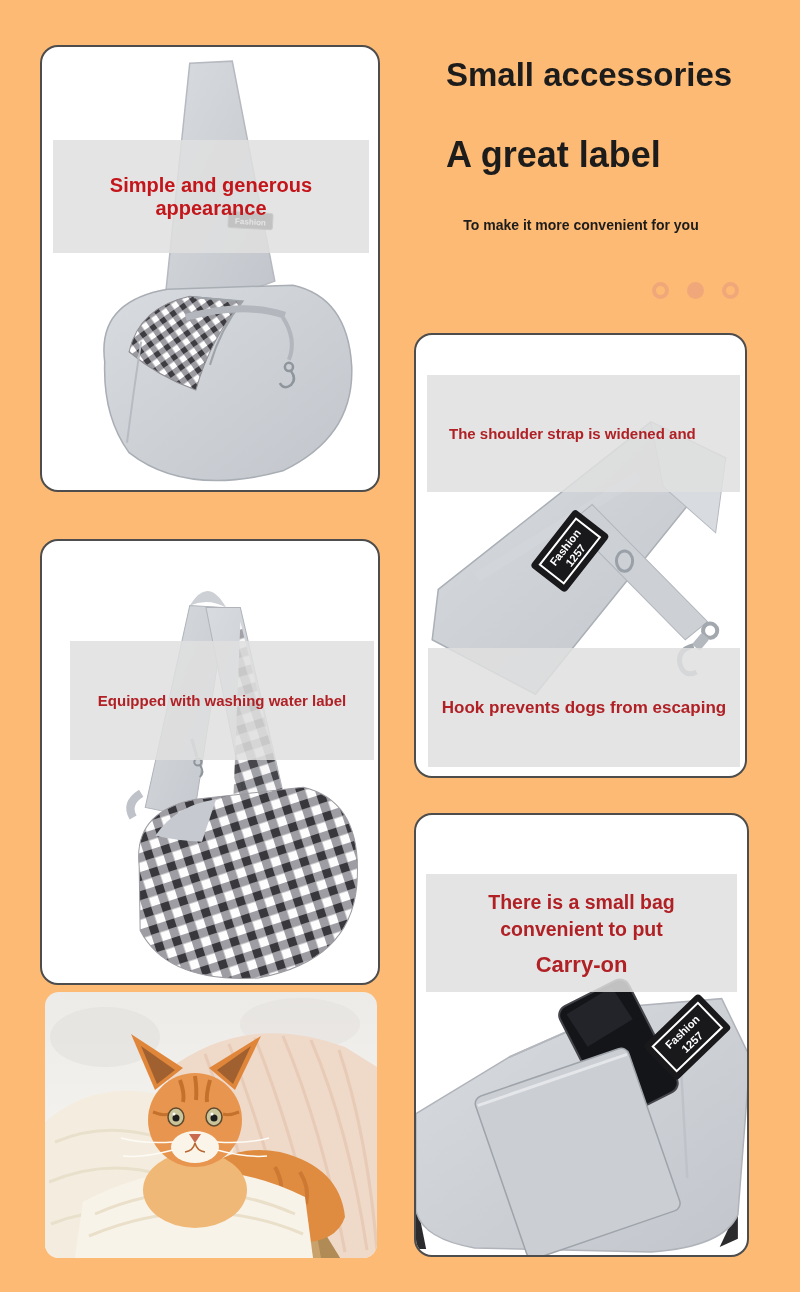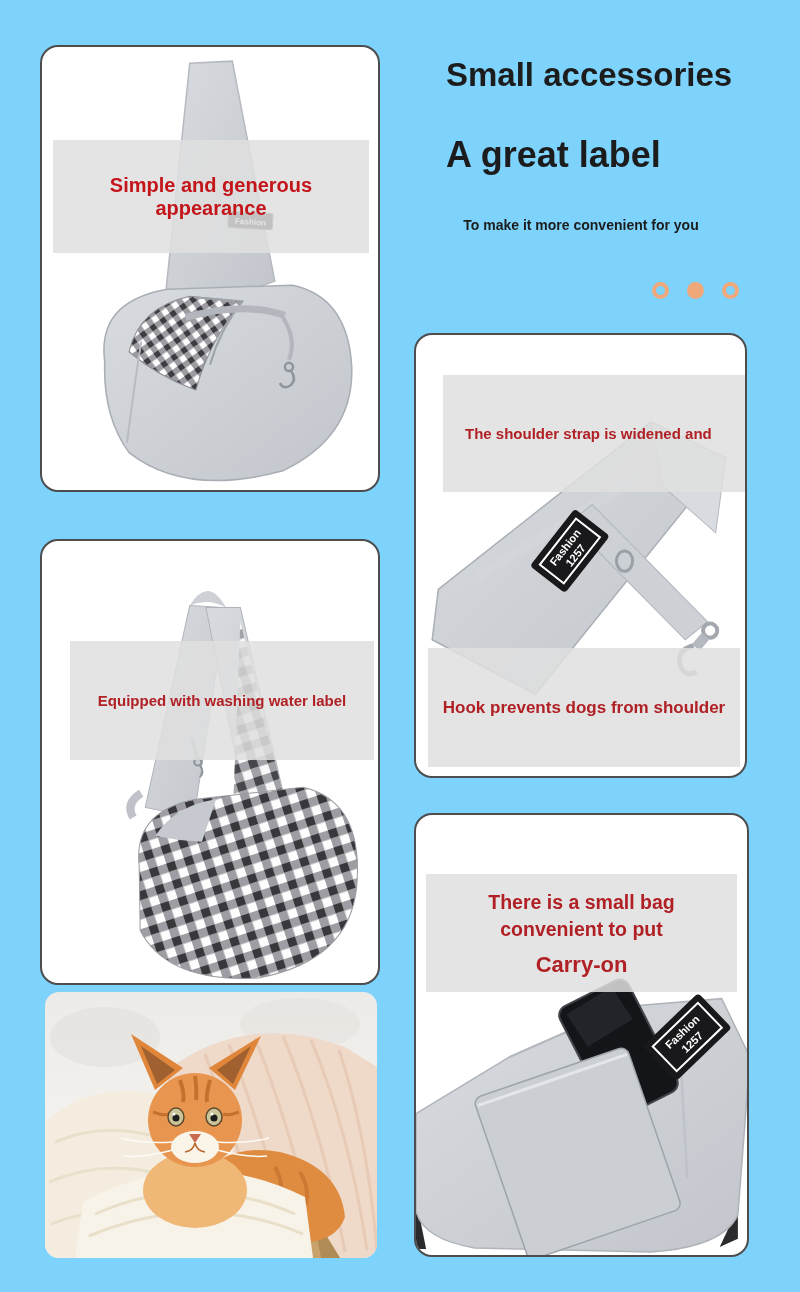--- a/index.html
+++ b/index.html
@@ -1,17 +1,17 @@
 <!DOCTYPE html>
 <html style="--heading_black: #1C1C1C; --caption_red: #B02025; --caption_red_bright: #C3151A; --dot_orange: #F0A87A; --band_gray: #DFDFDF; --card_border: #4D4D4D;"><head>
 <meta charset="utf-8">
 <style>
   html,body{margin:0;padding:0;}
   body{width:800px;height:1292px;background:#FDFCFA;font-family:"Liberation Sans",sans-serif;}
-  .page{position:relative;width:800px;height:1292px;overflow:hidden;background:#7dd3fc;}
+  .page{position:relative;width:800px;height:1292px;overflow:hidden;background:#fdba74;}
   h1,h2,p,figure{margin:0;}
 
   
   .intro-title{position:absolute;left:446px;top:56px;font-size:33px;font-weight:bold;color:var(--heading_black);}
   .intro-subtitle{position:absolute;left:446px;top:134px;font-size:36px;font-weight:bold;color:var(--heading_black);}
   .intro-tagline{position:absolute;left:390px;top:217px;width:382px;text-align:center;font-size:14px;font-weight:bold;color:var(--heading_black);}
 
   
   .dots{position:absolute;left:652px;top:282px;display:flex;align-items:center;gap:18px;}
   .dot{border-radius:50%;display:inline-block;cursor:pointer;}
@@ -29,21 +29,21 @@
 
   
   .band{position:absolute;display:flex;flex-direction:column;justify-content:center;}
   .band::before{content:"";position:absolute;inset:0;background:var(--band_gray);opacity:.85;}
   .band>*{position:relative;}
   .cap{font-weight:bold;color:var(--caption_red);}
   .cap-bright{color:var(--caption_red_bright);}
 
   #band-appearance{left:11px;width:316px;top:93px;height:113px;text-align:center;font-size:20px;align-items:flex-end;}
   #band-washing{left:28px;width:304px;top:100px;height:119px;text-align:center;font-size:15px;}
-  #band-strap-top{left:11px;width:313px;top:40px;height:117px;padding-left:22px;box-sizing:border-box;font-size:15px;line-height:19px;text-align:left;margin-left:16px;}
+  #band-strap-top{left:11px;width:313px;top:40px;height:117px;padding-left:22px;box-sizing:border-box;font-size:15px;line-height:19px;text-align:left;}
   #band-strap-bottom{left:12px;width:312px;top:313px;height:119px;text-align:center;font-size:17px;}
   #band-pocket{left:10px;width:311px;top:59px;height:118px;text-align:center;font-size:19.5px;line-height:27px;}
   .cap-highlight{font-size:22px;margin-top:8px;}
 
   .badge-text{fill:#ffffff;font-weight:bold;text-anchor:middle;}
 </style>
 </head>
 <body>
 
 <div class="page">
@@ -137,21 +137,21 @@
         <rect x="-36" y="-22" width="72" height="44" rx="4" fill="#19191C"></rect>
         <rect x="-29" y="-15" width="58" height="30" fill="none" stroke="#FFFFFF" stroke-width="2"></rect>
         <text class="badge-text" x="0" y="-2" font-size="11">Fashion</text>
         <text class="badge-text" x="0" y="11" font-size="11">1257</text>
       </g>
     </svg>
     <figcaption class="band" id="band-strap-top">
       <span class="cap">The shoulder strap is widened and</span>
     </figcaption>
     <figcaption class="band" id="band-strap-bottom">
-      <span class="cap">Hook prevents dogs from shoulder</span>
+      <span class="cap">Hook prevents dogs from escaping</span>
     </figcaption>
   </figure>
 
   <figure class="card" id="card-pocket">
     <svg class="photo" viewBox="0 0 327 436" preserveAspectRatio="none">
       <path d="M0,380 L10,430 L0,430 Z" fill="#2B2B2E"></path>
       <path d="M318,390 L300,428 L318,420 Z" fill="#2B2B2E"></path>
       <path d="M0,296 L92,240 L205,190 L302,182 L330,240 L318,396 Q304,428 232,433 L58,429 Q6,420 0,392 Z" fill="url(#g1)" stroke="#B0B4BA" stroke-width="1.5"></path>
       <path d="M92,240 L205,190" fill="none" stroke="#B4B8BE" stroke-width="2"></path>
       <path d="M150,215 Q195,252 262,254 L268,360" fill="none" stroke="#BFC3C9" stroke-width="2.5"></path>

